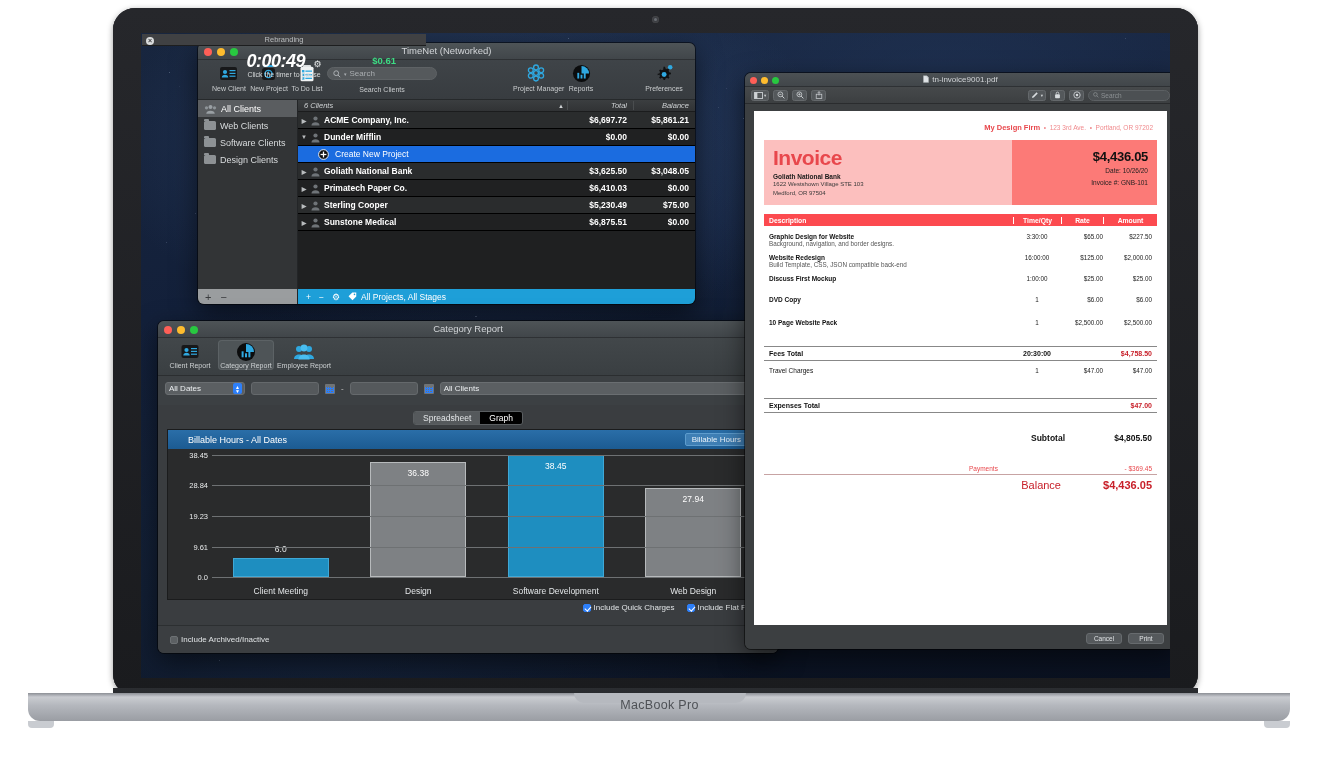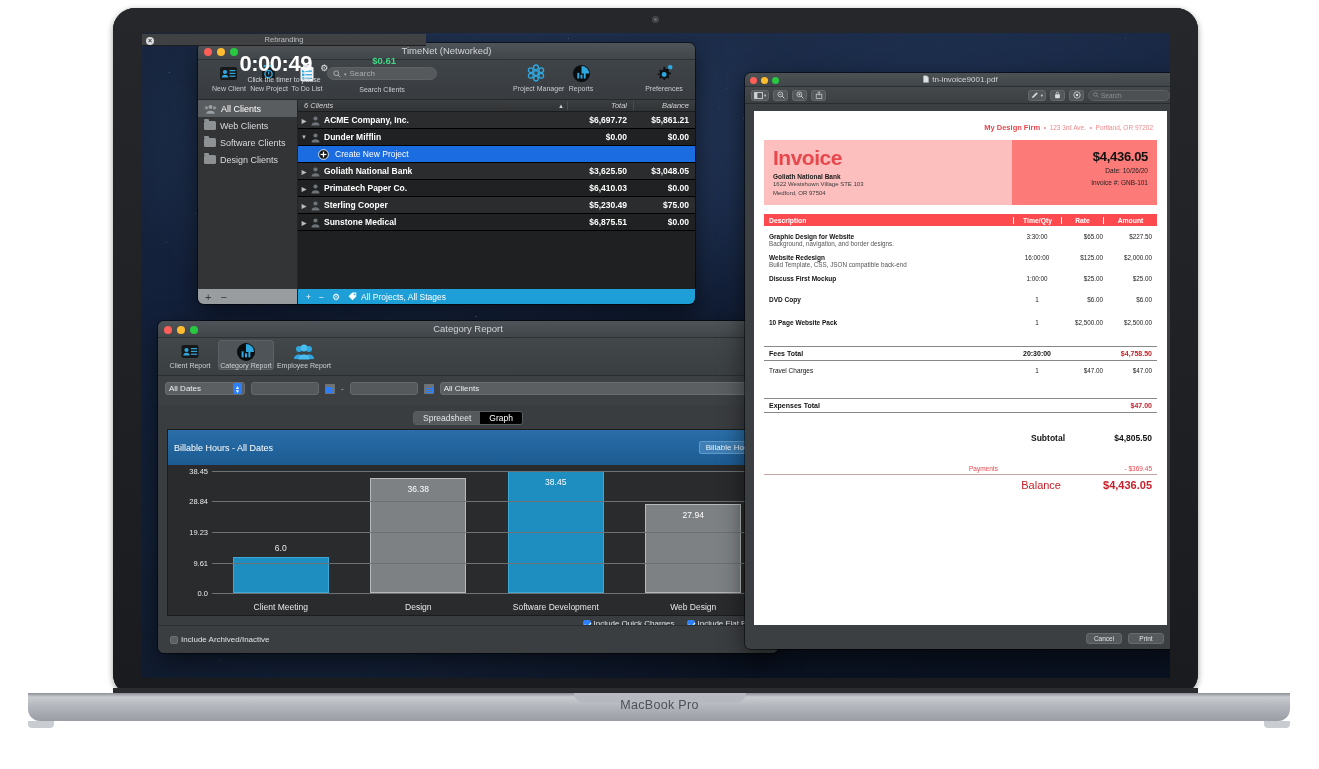--- a/index.html
+++ b/index.html
@@ -151,23 +151,23 @@
   .calico { width:10px; height:10px; background:#6f7376; border-radius:1px; position:relative; }
   .calico:after{content:"";position:absolute;left:1px;top:3px;right:1px;bottom:1px;
     background:repeating-linear-gradient(90deg,#2d7ff9 0 1px,transparent 1px 2.2px),
                repeating-linear-gradient(0deg,#2d7ff9 0 1px,transparent 1px 2.2px);}
   .segwrap { text-align:center; margin:2px 0 4px; }
   .seg { display:inline-flex; border:1px solid #5a5e61; border-radius:3px; overflow:hidden; }
   .seg div { font-size:8.5px; padding:1px 9px; color:#e3e6e8; background:#55595c; }
   .seg div.on { background:#000000; color:#fff; }
 
   .chart-panel { margin:0 9px; border:1px solid #1b1c1d; background:#222324; }
-  .chart-head { height:35px; background:linear-gradient(180deg,#2a6ea8,#1c5b92);
+  .chart-head { height:19px; background:linear-gradient(180deg,#2a6ea8,#1c5b92);
                 display:flex; align-items:center; justify-content:space-between;
-                padding:0 6px; font-size:9px; color:#fff;gap:40px; }
+                padding:0 20px; font-size:9px; color:#fff;gap:40px; }
   .legend-pill { background:#3f7fb5; border:1px solid #5d9ccd; border-radius:2px;
                  font-size:8px; padding:1px 6px; color:#e9f2fa; }
   .plot { position:relative; height:150px; background:#2a2b2c; }
   .ylab { position:absolute; right:0; transform:translateY(-50%); font-size:7.5px;
           color:#e9ebec; white-space:nowrap; }
   .gridline { position:absolute; left:0; right:0; height:1px; background:#6e7173; }
   .bars { position:absolute; left:44px; right:6px; top:6px; bottom:22px; display:flex;
           align-items:flex-end; }
   .barcol { flex:1; display:flex; flex-direction:column; align-items:center; justify-content:flex-end; height:100%; }
   .bar { width:70%; position:relative; }
@@ -254,21 +254,21 @@
   #timer { left:627px; top:486px; width:286px; height:96px;
            background:#2c2d2e; border:1px solid #111; border-radius:5px; }
   .tm-title { height:12px; background:#404143; position:relative;
               border-bottom:1px solid #1d1e1f; }
   .tm-title .t { position:absolute; left:0; right:0; top:1px; text-align:center;
                  font-size:7.5px; color:#b9bcbe; }
   .tm-close { position:absolute; left:4px; top:2.5px; width:8px; height:8px;
               border-radius:50%; background:#d9dbdc; color:#3a3b3c; font-size:7px;
               line-height:8px; text-align:center; font-weight:bold; }
   .tm-clock { text-align:center; padding-top:5px; position:relative; }
-  .tm-time { font-size:22px; font-weight:bold; color:#fff; letter-spacing:-.5px; }
+  .tm-time { font-size:18px; font-weight:bold; color:#fff; letter-spacing:-.5px;font-style:italic; }
   .tm-gear { font-size:9px; color:#e6e8e9; margin-left:4px; }
   .tm-hint { font-size:7px; color:#d6d9da; margin-top:-1px; }
   .tm-money { position:absolute; right:30px; top:9px; font-size:9.5px;
               font-weight:bold; color:#3ddc84; }
   .tm-field { margin:6px 9px 0 9px; height:13px; background:#d8dadb;
               border:1px solid #9ea1a3; display:flex; align-items:center; padding:0 3px;
               font-size:8px; color:#111; }
   .tm-field .selected { background:#b4b6b8; }
   .tm-row { display:flex; gap:7px; margin:5px 9px 0 9px; }
   .tm-btn { flex:1; height:13px; background:#3b3d3f; border:1px solid #4f5254;
@@ -674,21 +674,21 @@
 
       <div class="chart-panel">
         <div class="chart-head">
           <span>Billable Hours - All Dates</span>
           <span class="legend-pill">Billable Hours</span>
         </div>
         <div class="plot" id="plot">
 
           <div class="bars" id="bars">
               <div class="barcol">
-                <div class="bar blue" style="height: 36px;">
+                <div class="bar blue" style="height: 19px;">
                   <div class="barval out">6.0</div>
                 </div>
               </div>
               <div class="barcol">
                 <div class="bar gray" style="height: 115.432px;">
                   <div class="barval">36.38</div>
                 </div>
               </div>
               <div class="barcol">
                 <div class="bar blue" style="height: 122px;">

